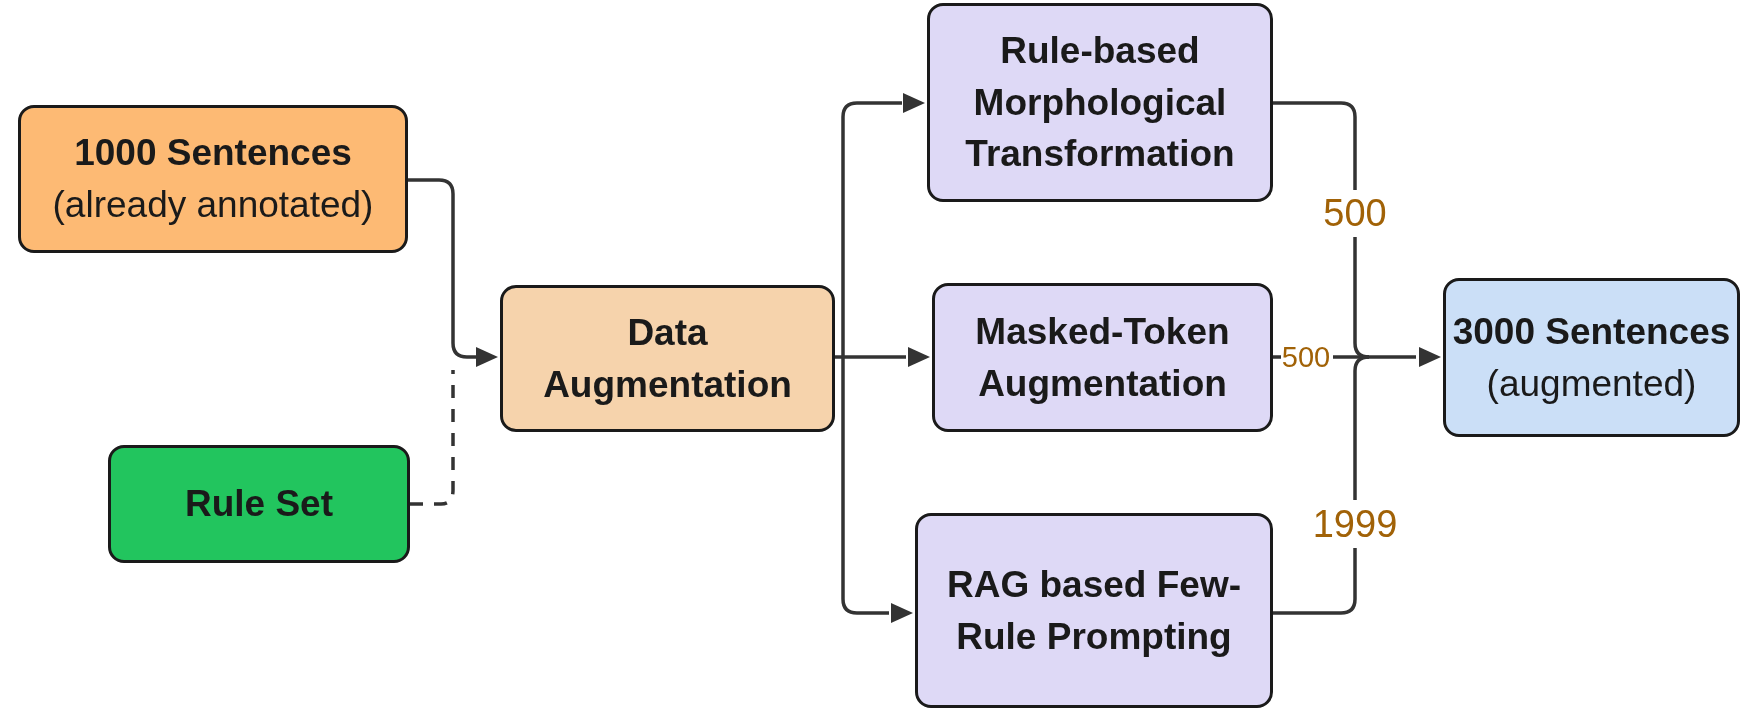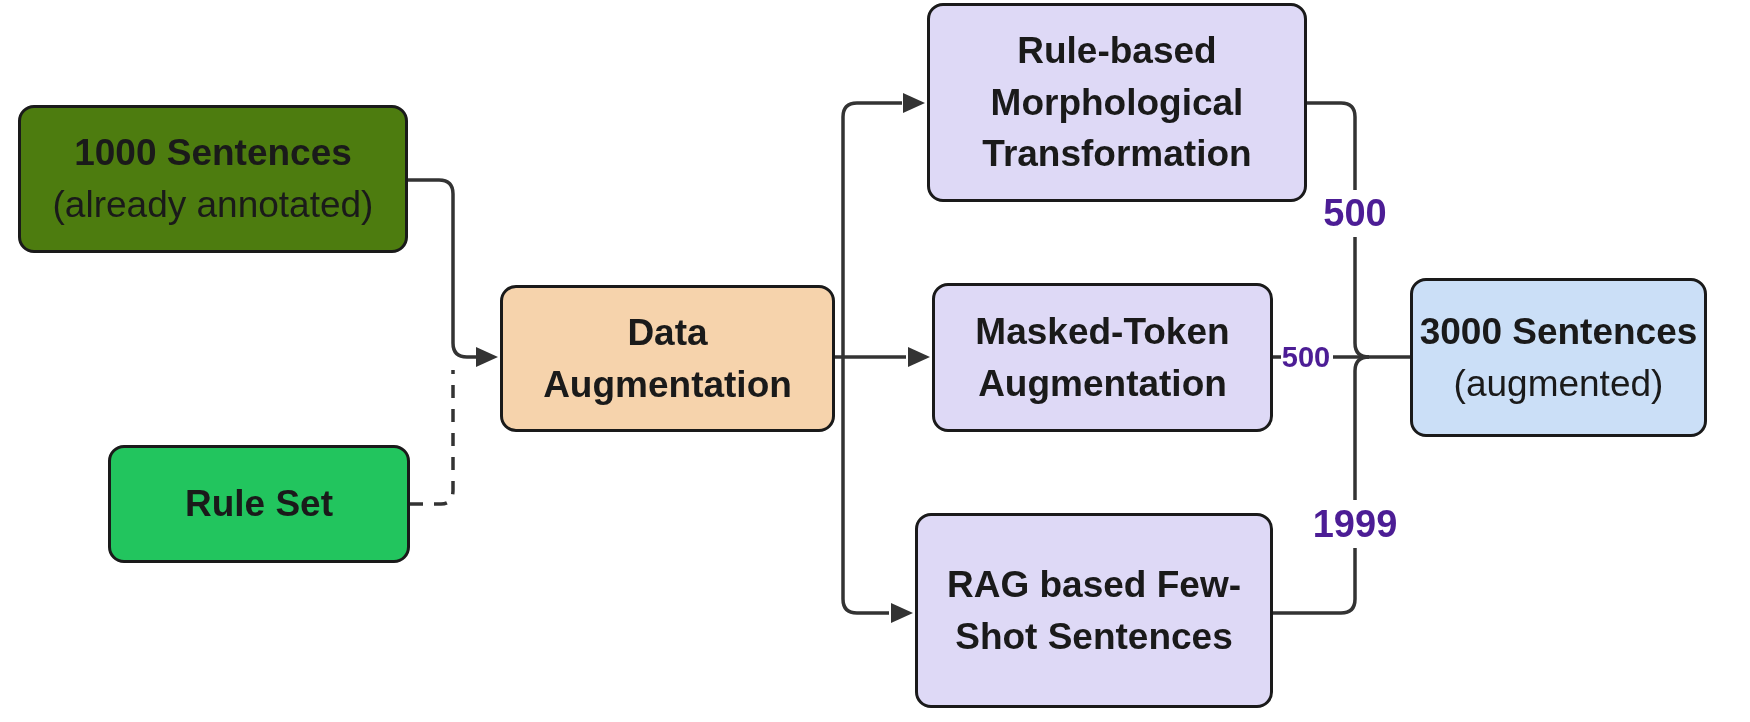--- a/index.html
+++ b/index.html
@@ -36,22 +36,22 @@
     color: #1a1a1a;
     font-size: 37px;
     font-weight: 700;
     line-height: 1.4;
   }
   .node .title { white-space: pre-line; }
   .node .subtitle { font-weight: 400; white-space: pre-line; }
   .edge-label {
     position: absolute;
     transform: translate(-50%, -50%);
-    color: #4c1d95;
-    font-weight: 700;
+    color: #a16207;
+    font-weight: 400;
     font-size: 38px;
     line-height: 1;
   }
   .edge-label.small { font-size: 29px; }
 </style>
 </head>
 <body>
 
 <div class="canvas">
 
@@ -71,51 +71,51 @@
     <polygon class="arrowhead" points="913,613 891,603 891,623"></polygon>
 
     <path class="edge" d="M 1273 103 H 1341 Q 1355 103 1355 117 V 190 M 1355 237 V 343 Q 1355 357 1369 357"></path>
 
     <path class="edge" d="M 1272 357 H 1281 M 1333 357 H 1416"></path>
     <polygon class="arrowhead" points="1441,357 1419,347 1419,367"></polygon>
 
     <path class="edge" d="M 1272 613 H 1341 Q 1355 613 1355 599 V 548 M 1355 500 V 371 Q 1355 357 1369 357"></path>
   </svg>
 
-  <div class="node" style="left: 18px; top: 105px; width: 390px; height: 148px; background-color: #4d7c0f;">
+  <div class="node" style="left: 18px; top: 105px; width: 390px; height: 148px; background-color: #fdba74;">
     <div class="title">1000 Sentences</div>
     <div class="subtitle">(already annotated)</div>
   </div>
 
   <div class="node" style="left: 108px; top: 445px; width: 302px; height: 118px; background-color: #22c55e;">
     <div class="title">Rule Set</div>
   </div>
 
   <div class="node" style="left: 500px; top: 285px; width: 335px; height: 147px; background-color: rgb(246, 211, 172);">
     <div class="title">Data
 Augmentation</div>
   </div>
 
-  <div class="node" style="left: 927px; top: 3px; width: 380px; height: 199px; background-color: rgb(222, 217, 246);">
+  <div class="node" style="left: 927px; top: 3px; width: 346px; height: 199px; background-color: rgb(222, 217, 246);">
     <div class="title">Rule-based
 Morphological
 Transformation</div>
   </div>
 
   <div class="node" style="left: 932px; top: 283px; width: 341px; height: 149px; background-color: rgb(222, 217, 246);">
     <div class="title">Masked-Token
 Augmentation</div>
   </div>
 
   <div class="node" style="left: 915px; top: 513px; width: 358px; height: 195px; background-color: rgb(222, 217, 246);">
     <div class="title">RAG based Few-
-Shot Sentences</div>
+Rule Prompting</div>
   </div>
 
-  <div class="node" style="left: 1410px; top: 278px; width: 297px; height: 159px; background-color: rgb(203, 223, 247);">
+  <div class="node" style="left: 1443px; top: 278px; width: 297px; height: 159px; background-color: rgb(203, 223, 247);">
     <div class="title">3000 Sentences</div>
     <div class="subtitle">(augmented)</div>
   </div>
 
   <div class="edge-label" style="left:1355px; top:213px;">500</div>
 
   <div class="edge-label small" style="left:1306px; top:357px;">500</div>
 
   <div class="edge-label" style="left:1355px; top:524px;">1999</div>
 

